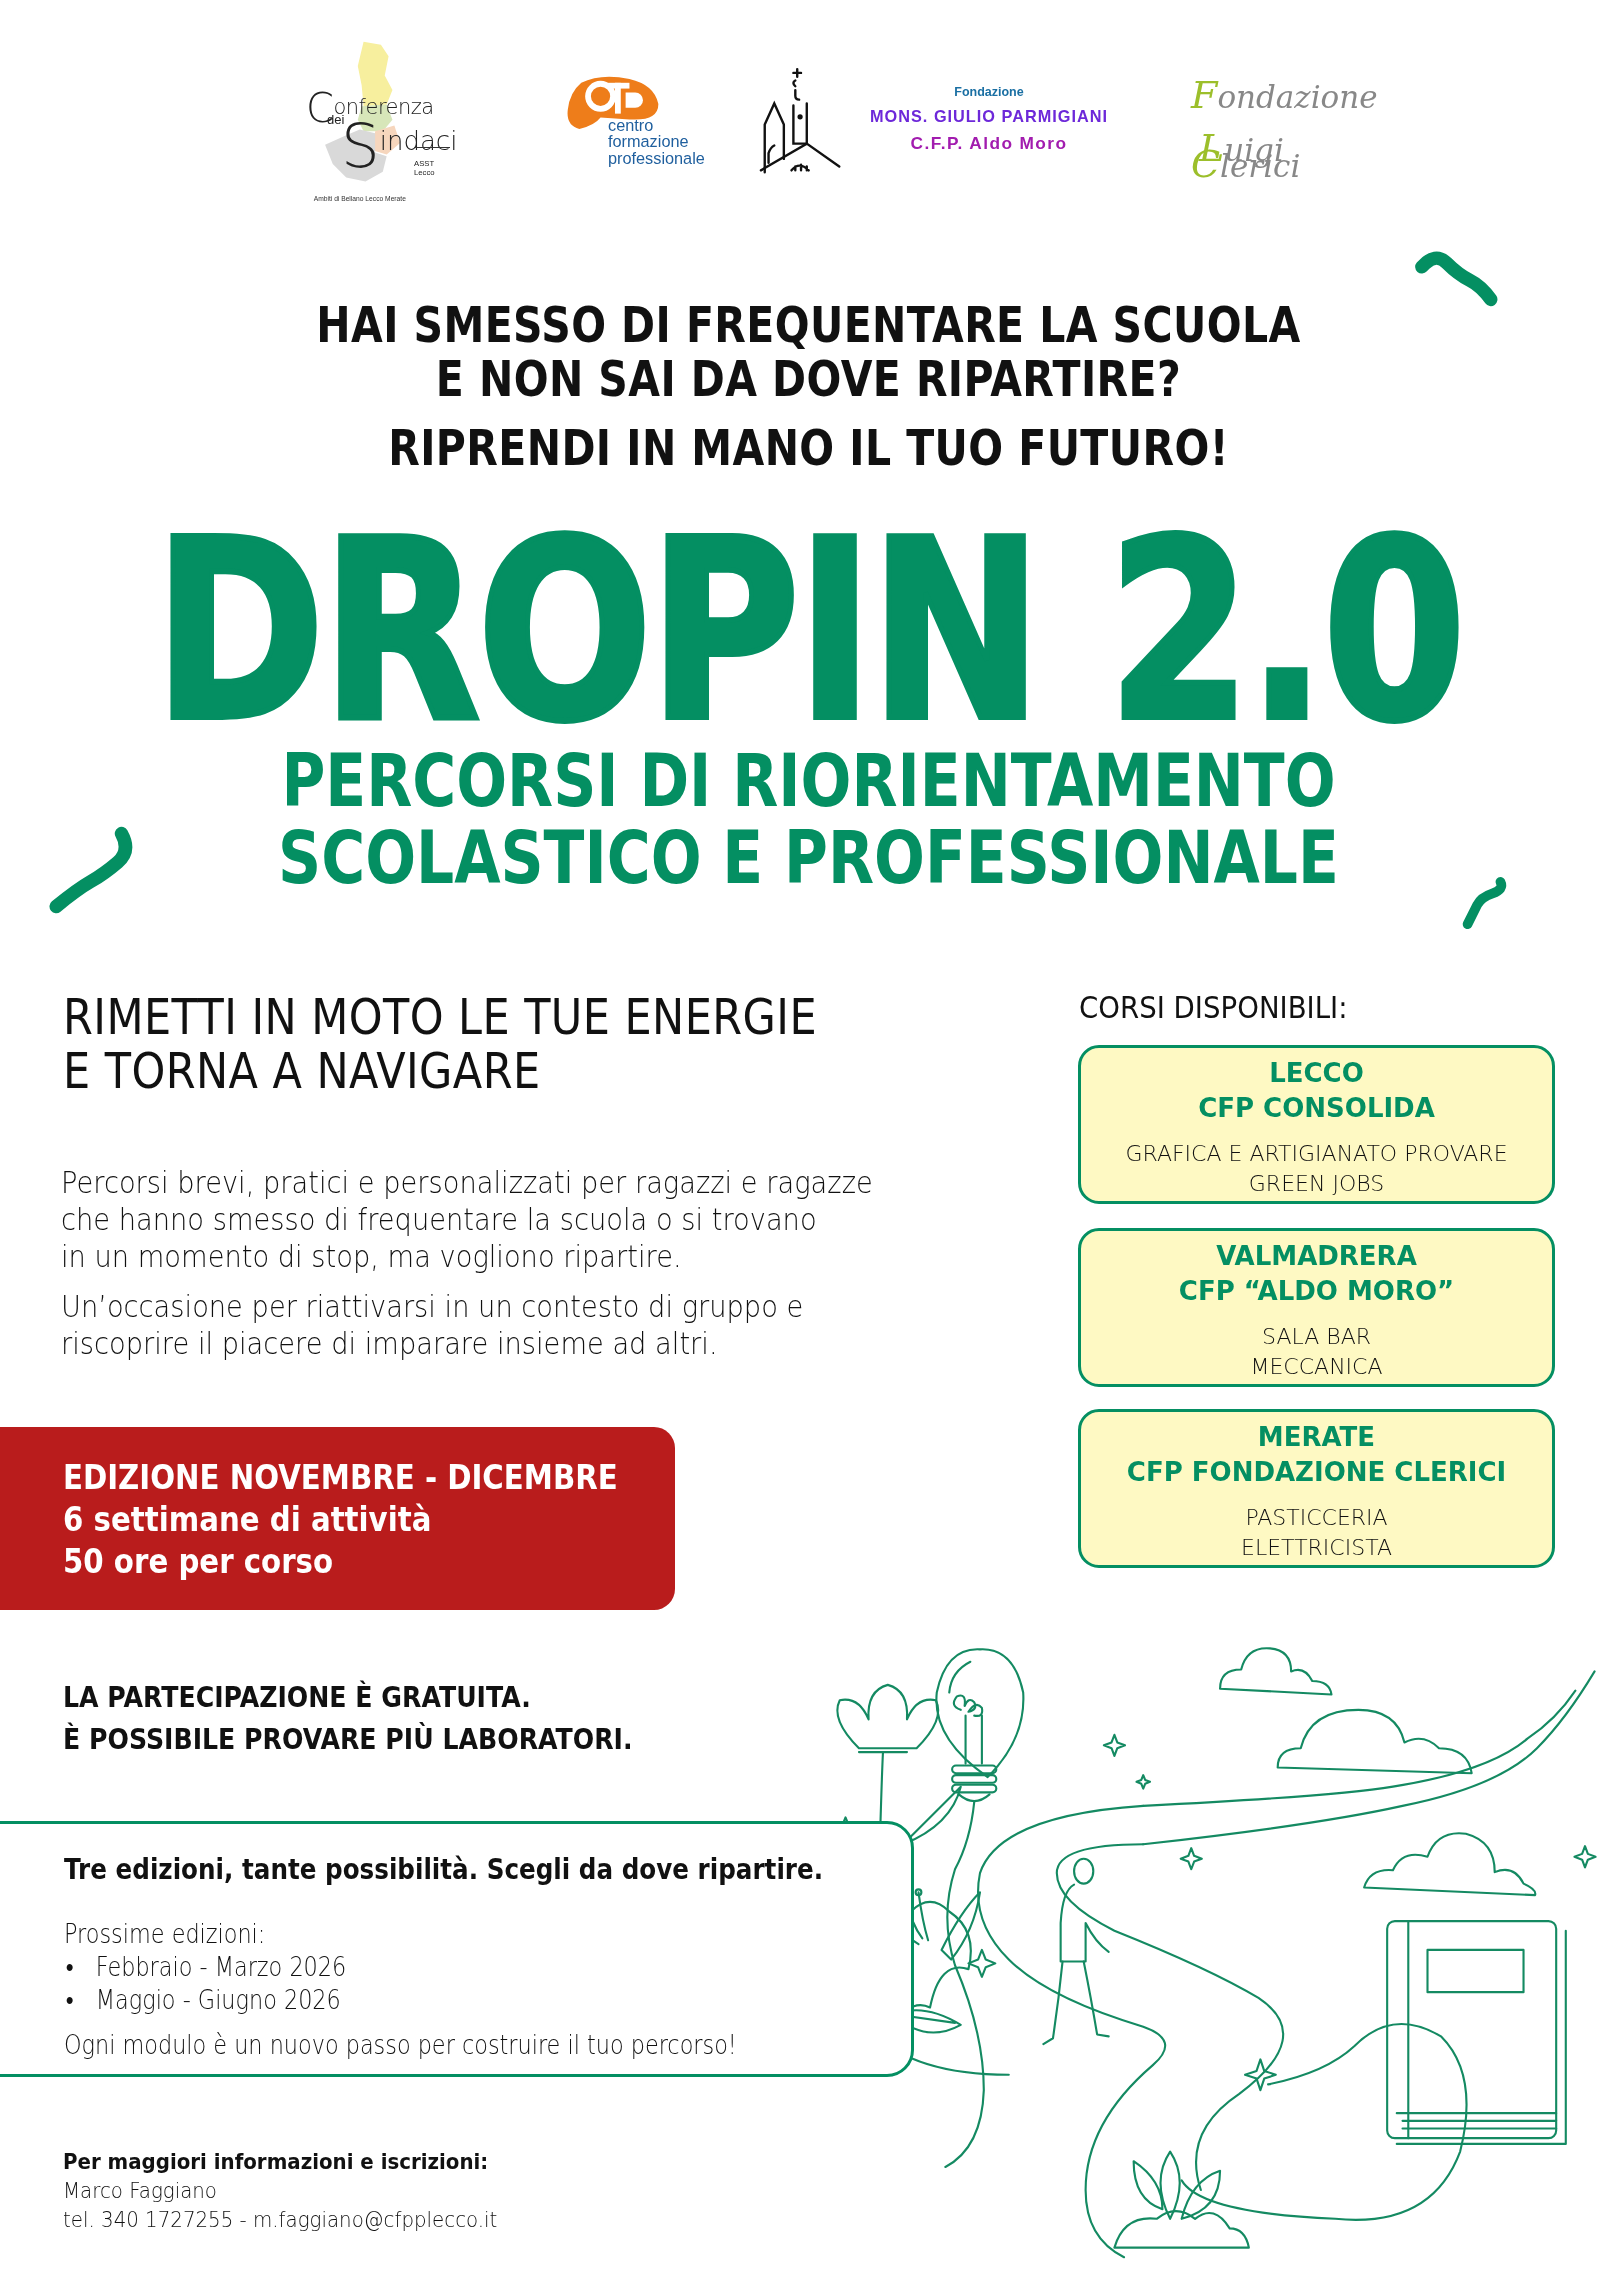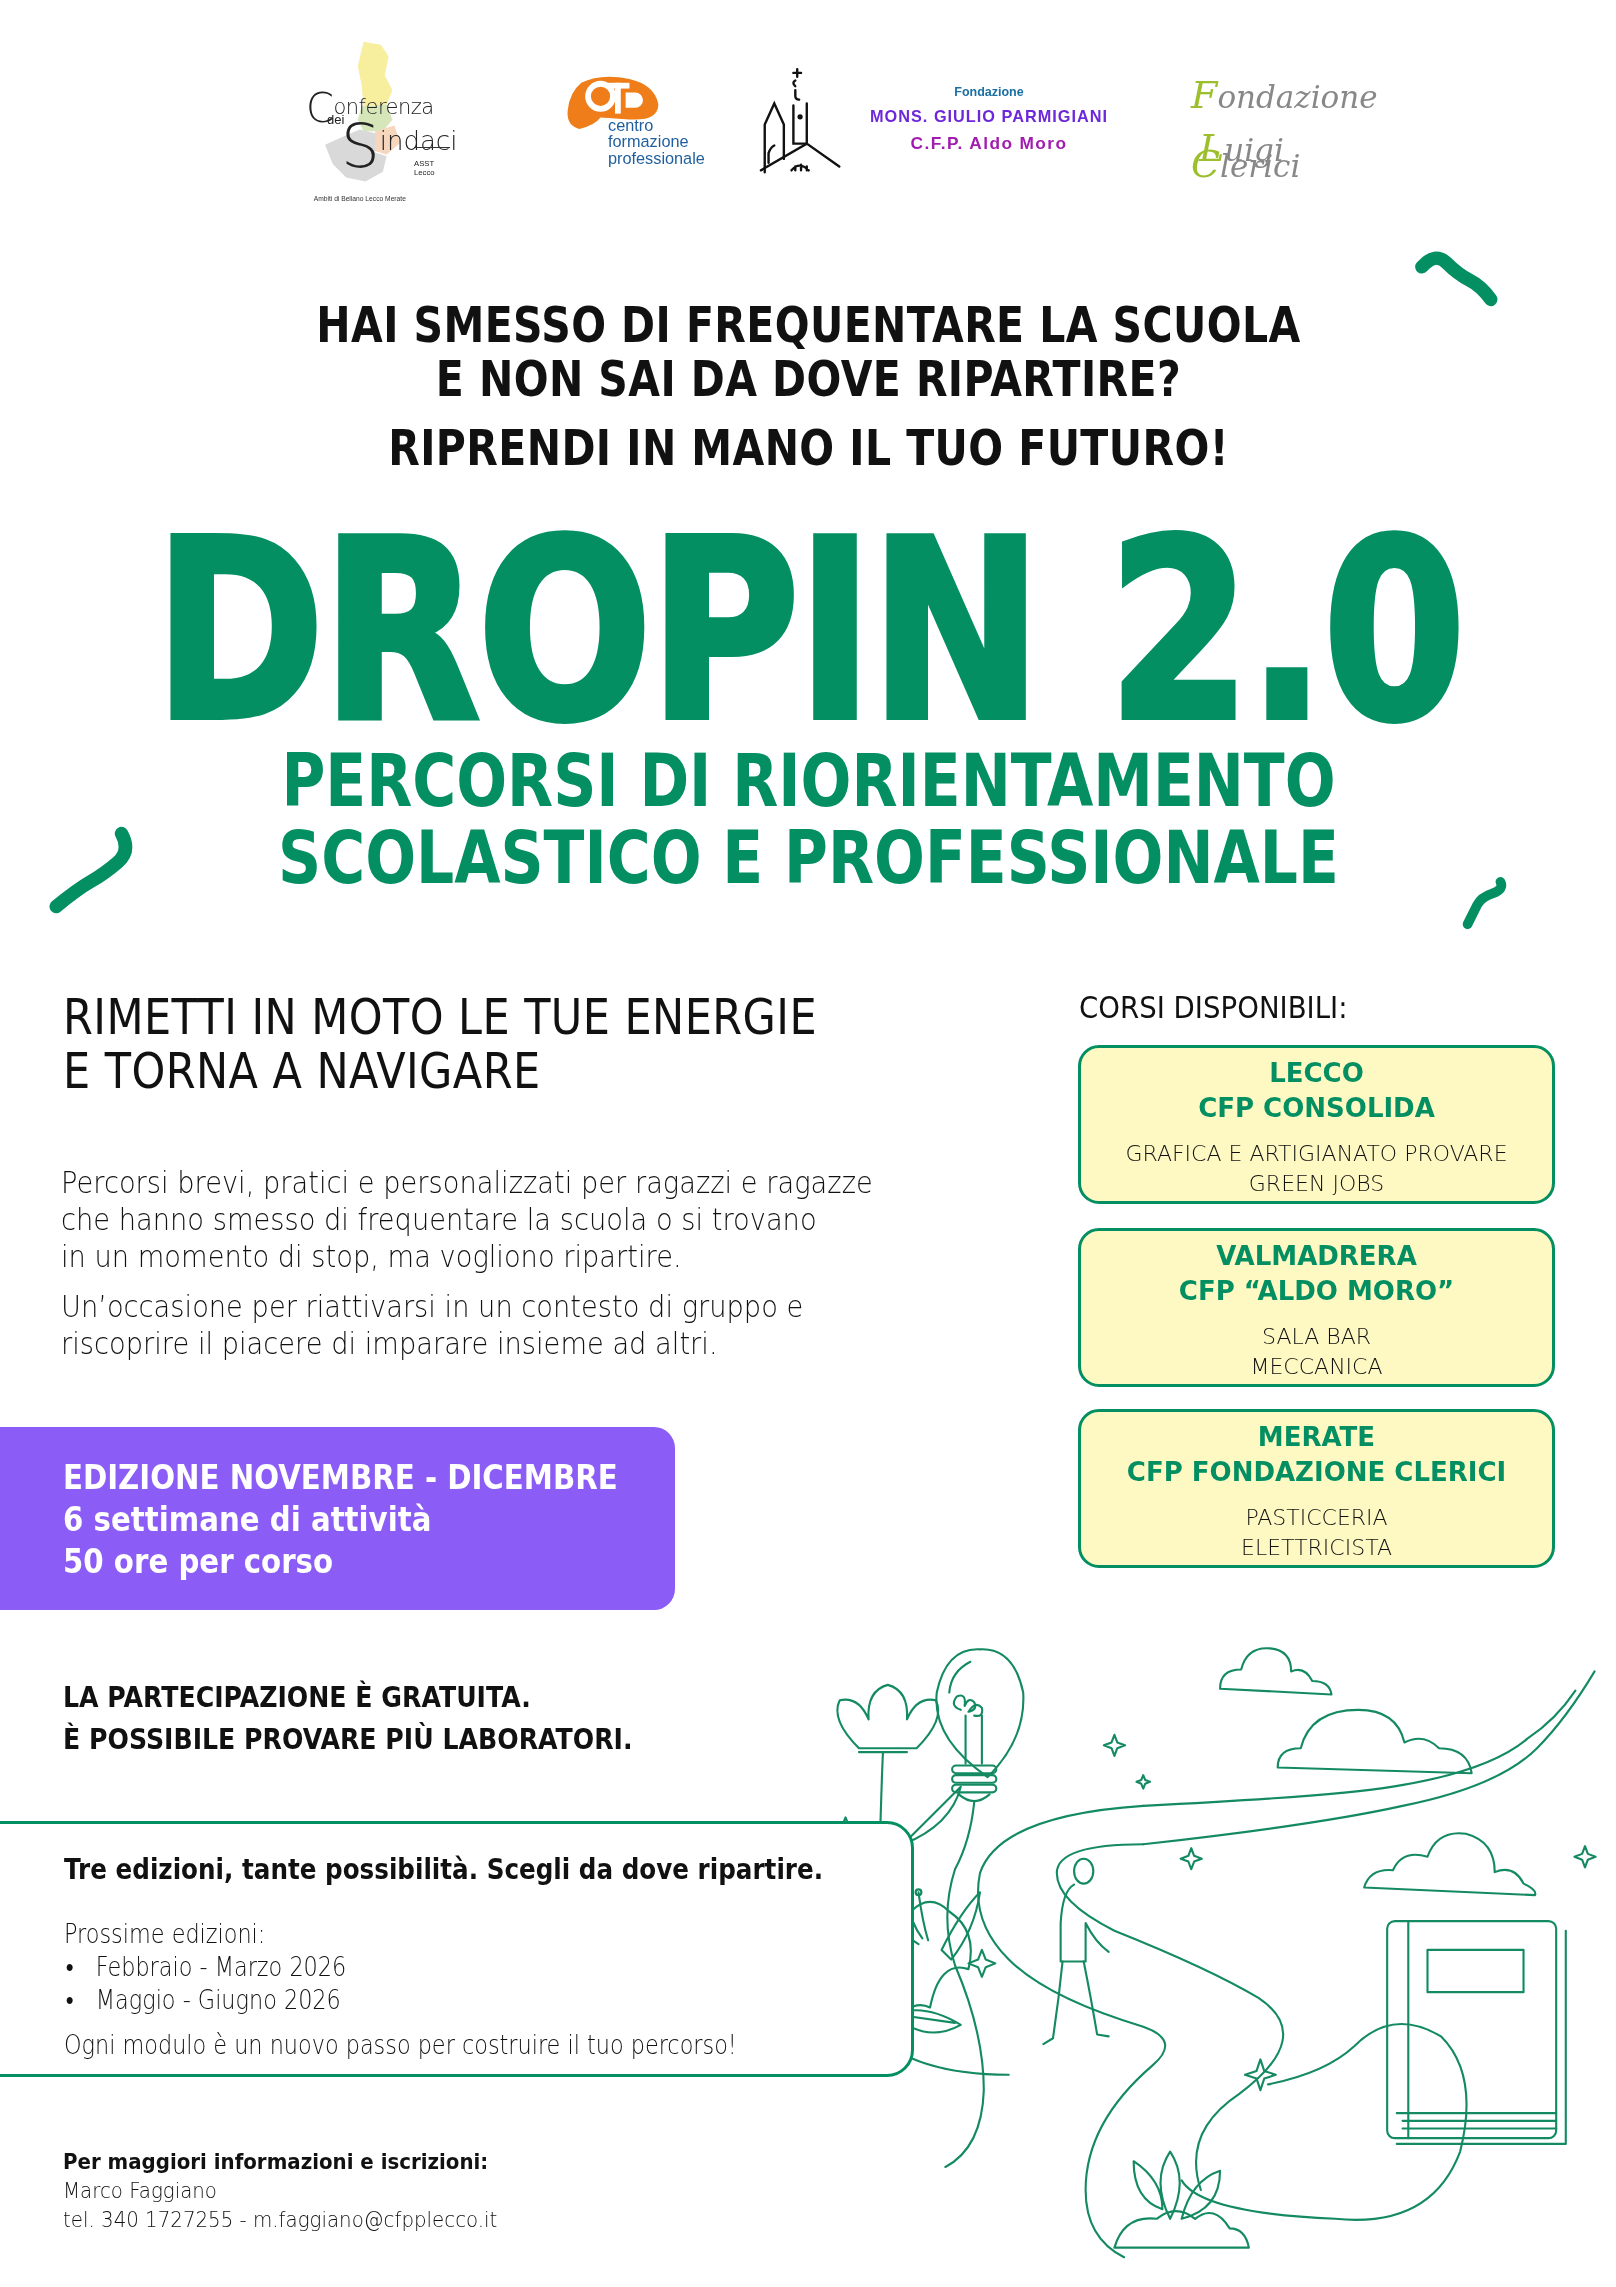--- a/index.html
+++ b/index.html
@@ -38,21 +38,21 @@
 
     .title { left: 0; width: 1617px; top: 507px; text-align: center; font-family: "DejaVu Sans", sans-serif; font-weight: 900; font-size: 248px; line-height: 248px; color: #048f62; letter-spacing: -3.8px; transform: scaleX(0.83); transform-origin: center; -webkit-text-stroke: 5.8px #048f62; }
 
     .subtitle { left: 0; width: 1617px; top: 742px; text-align: center; font-family: "DejaVu Sans", sans-serif; font-weight: bold; font-size: 73px; line-height: 77px; color: #048f62; transform: scaleX(0.82); transform-origin: center; letter-spacing: 0px; }
 
     
     .motto { left: 63px; top: 990px; font-family: "DejaVu Sans", sans-serif; font-size: 50px; line-height: 54px; color: #111; transform: scaleX(0.86); transform-origin: left; letter-spacing: 0.5px; }
     .desc { left: 61px; top: 1164px; width: 941px; font-family: "DejaVu Sans", sans-serif; font-weight: 300; font-size: 31px; line-height: 37px; color: #111; transform: scaleX(0.88); transform-origin: left; }
     .desc p + p { margin-top: 13.4px; }
 
-    .edition { left: 0; top: 1427px; width: 675px; height: 183px; background: #8b5cf6; border-radius: 0 21px 21px 0; }
+    .edition { left: 0; top: 1427px; width: 675px; height: 183px; background: #b91c1c; border-radius: 0 21px 21px 0; }
     .edition-text { position: absolute; left: 63px; top: 29px; font-family: "DejaVu Sans", sans-serif; font-weight: bold; font-size: 34px; line-height: 42px; color: #ffffff; transform: scaleX(0.86); transform-origin: left; white-space: nowrap; }
 
     .free { left: 63px; top: 1677px; font-family: "DejaVu Sans", sans-serif; font-weight: 600; font-size: 28px; line-height: 42px; color: #111; transform: scaleX(0.9); transform-origin: left; white-space: nowrap; }
 
     
     .courses-heading { left: 1079px; top: 990px; font-family: "DejaVu Sans", sans-serif; font-size: 30px; color: #111; transform: scaleX(0.92); transform-origin: left; white-space: nowrap; }
     .course { left: 1078px; width: 477px; border: 3.8px solid #048f62; border-radius: 21px; background: #fef9c3; text-align: center; }
     .course-place { font-family: "DejaVu Sans", sans-serif; font-weight: bold; color: #048f62; font-size: 26px; line-height: 35px; margin-top: 7.7px; }
     .course-items { font-family: "DejaVu Sans", sans-serif; font-weight: 300; color: #111; font-size: 22px; line-height: 30px; margin-top: 13.4px; }
 

